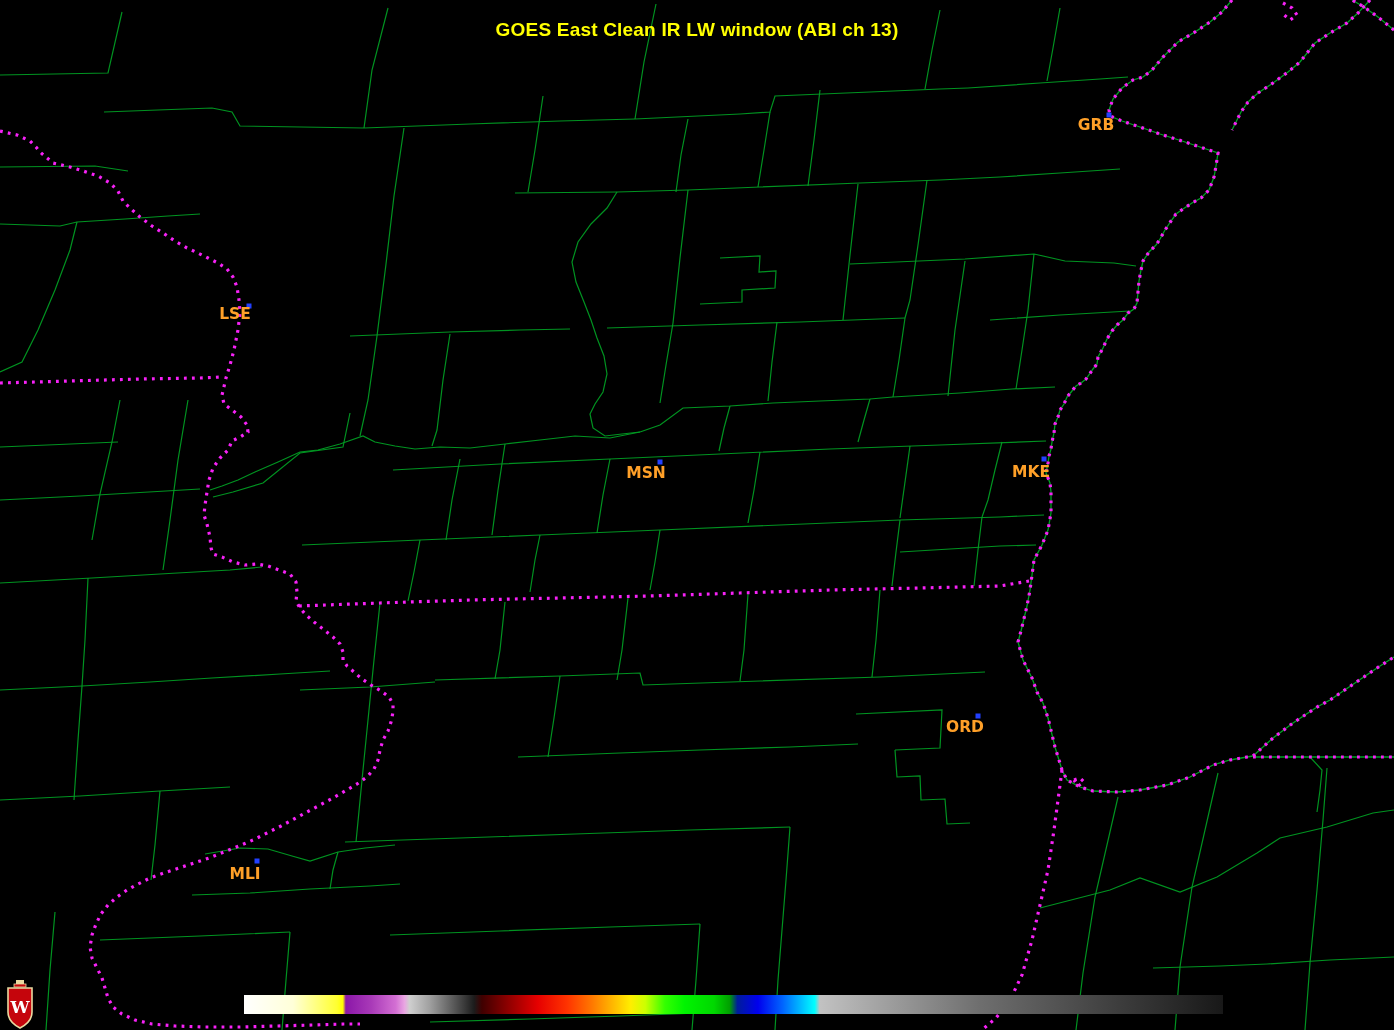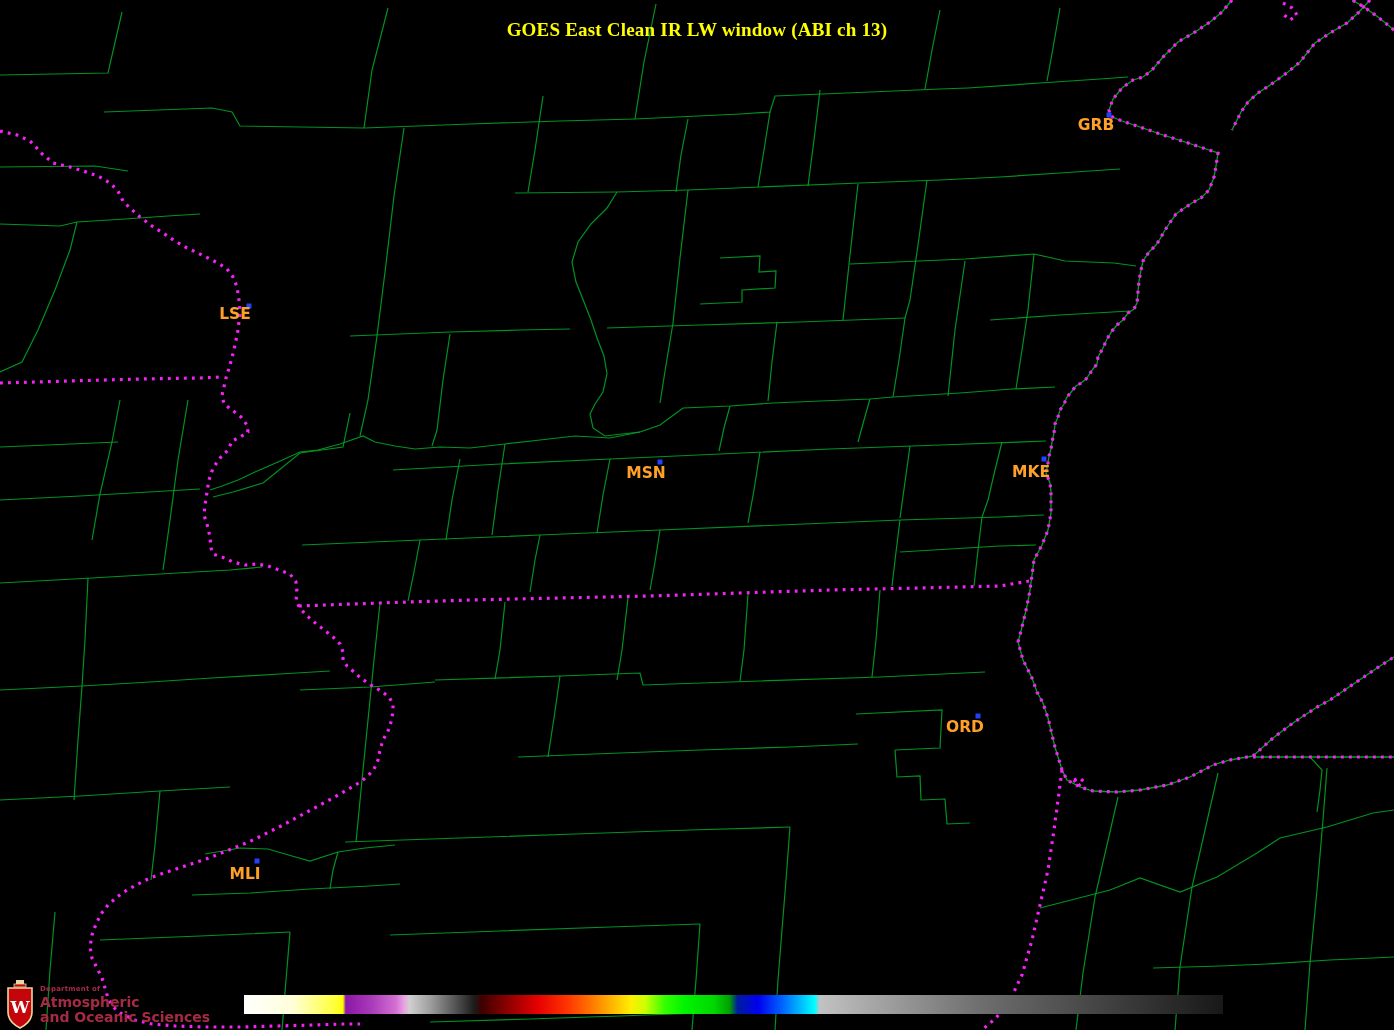--- a/index.html
+++ b/index.html
@@ -1,21 +1,21 @@
 <!DOCTYPE html>
 <html><head>
 <meta charset="utf-8">
 <style>
   html,body{margin:0;padding:0;background:#000;}
   #stage{position:relative;width:1394px;height:1030px;background:#000;overflow:hidden;
          font-family:"DejaVu Sans","Liberation Sans",sans-serif;}
   #map-svg{position:absolute;left:0;top:0;}
   #title-block{position:absolute;left:0;top:18px;width:100%;text-align:center;z-index:5;pointer-events:none;}
   .title-line{color:#ffff00;font-weight:bold;font-size:19px;line-height:23px;letter-spacing:.2px;
-              font-family:Liberation Serif, serif;white-space:pre;}
+              font-family:Liberation Sans, sans-serif;white-space:pre;}
   #colorbar{position:absolute;z-index:6;}
   #logo{position:absolute;left:6px;top:980px;z-index:7;display:flex;align-items:flex-start;}
   #logo-text{margin-left:6px;color:#a62a44;line-height:1;}
   #logo-dept{font-size:7px;margin-top:6px;font-weight:bold;letter-spacing:.2px;}
   #logo-l1{font-size:14px;margin-top:2px;font-weight:bold;}
   #logo-l2{font-size:14px;margin-top:1px;font-weight:bold;}
 </style>
 </head>
 <body>
 
@@ -159,20 +159,15 @@
 
   <div id="colorbar" style="left: 244px; top: 995px; width: 979px; height: 19px; background: linear-gradient(to right, rgb(255, 255, 255) 0%, rgb(255, 255, 216) 5%, rgb(255, 255, 48) 9.5%, rgb(255, 255, 0) 10.1%, rgb(139, 23, 168) 10.4%, rgb(169, 58, 184) 13%, rgb(211, 111, 211) 15.5%, rgb(233, 166, 226) 16.4%, rgb(207, 207, 207) 16.9%, rgb(159, 159, 159) 19%, rgb(58, 58, 58) 22.5%, rgb(28, 28, 28) 23.5%, rgb(63, 0, 0) 24.3%, rgb(143, 0, 0) 27%, rgb(230, 0, 0) 30%, rgb(255, 51, 0) 33%, rgb(255, 119, 0) 35.5%, rgb(255, 179, 0) 37.5%, rgb(255, 238, 0) 39.5%, rgb(204, 255, 0) 41%, rgb(51, 255, 0) 43%, rgb(0, 244, 0) 45%, rgb(0, 216, 0) 48%, rgb(0, 160, 0) 49.6%, rgb(0, 28, 156) 50.4%, rgb(0, 0, 238) 52.5%, rgb(0, 100, 255) 55%, rgb(0, 217, 255) 57.5%, rgb(0, 255, 255) 58.3%, rgb(194, 194, 194) 58.8%, rgb(111, 111, 111) 75%, rgb(24, 24, 24) 100%);"></div>
 
   <div id="logo">
     <svg width="28" height="50" viewBox="0 0 28 50">
       <rect x="10" y="0" width="8" height="5" fill="#e8d9a0"></rect>
       <rect x="8" y="4" width="12" height="3" fill="#c5050c" stroke="#e8d9a0" stroke-width="0.8"></rect>
       <path d="M2,8 h24 v24 q0,10 -12,16 q-12,-6 -12,-16 Z" fill="#c5050c" stroke="#e8d9a0" stroke-width="1.6"></path>
       <text id="crest-letter" x="14" y="33" text-anchor="middle" fill="#ffffff" font-family="DejaVu Serif, serif" font-size="17" font-weight="bold">W</text>
     </svg>
-    <div id="logo-text">
-      <div id="logo-dept">Department of</div>
-      <div id="logo-l1">Atmospheric</div>
-      <div id="logo-l2">and Oceanic Sciences</div>
-    </div>
   </div>
 
 </div>
 
 </body></html>

